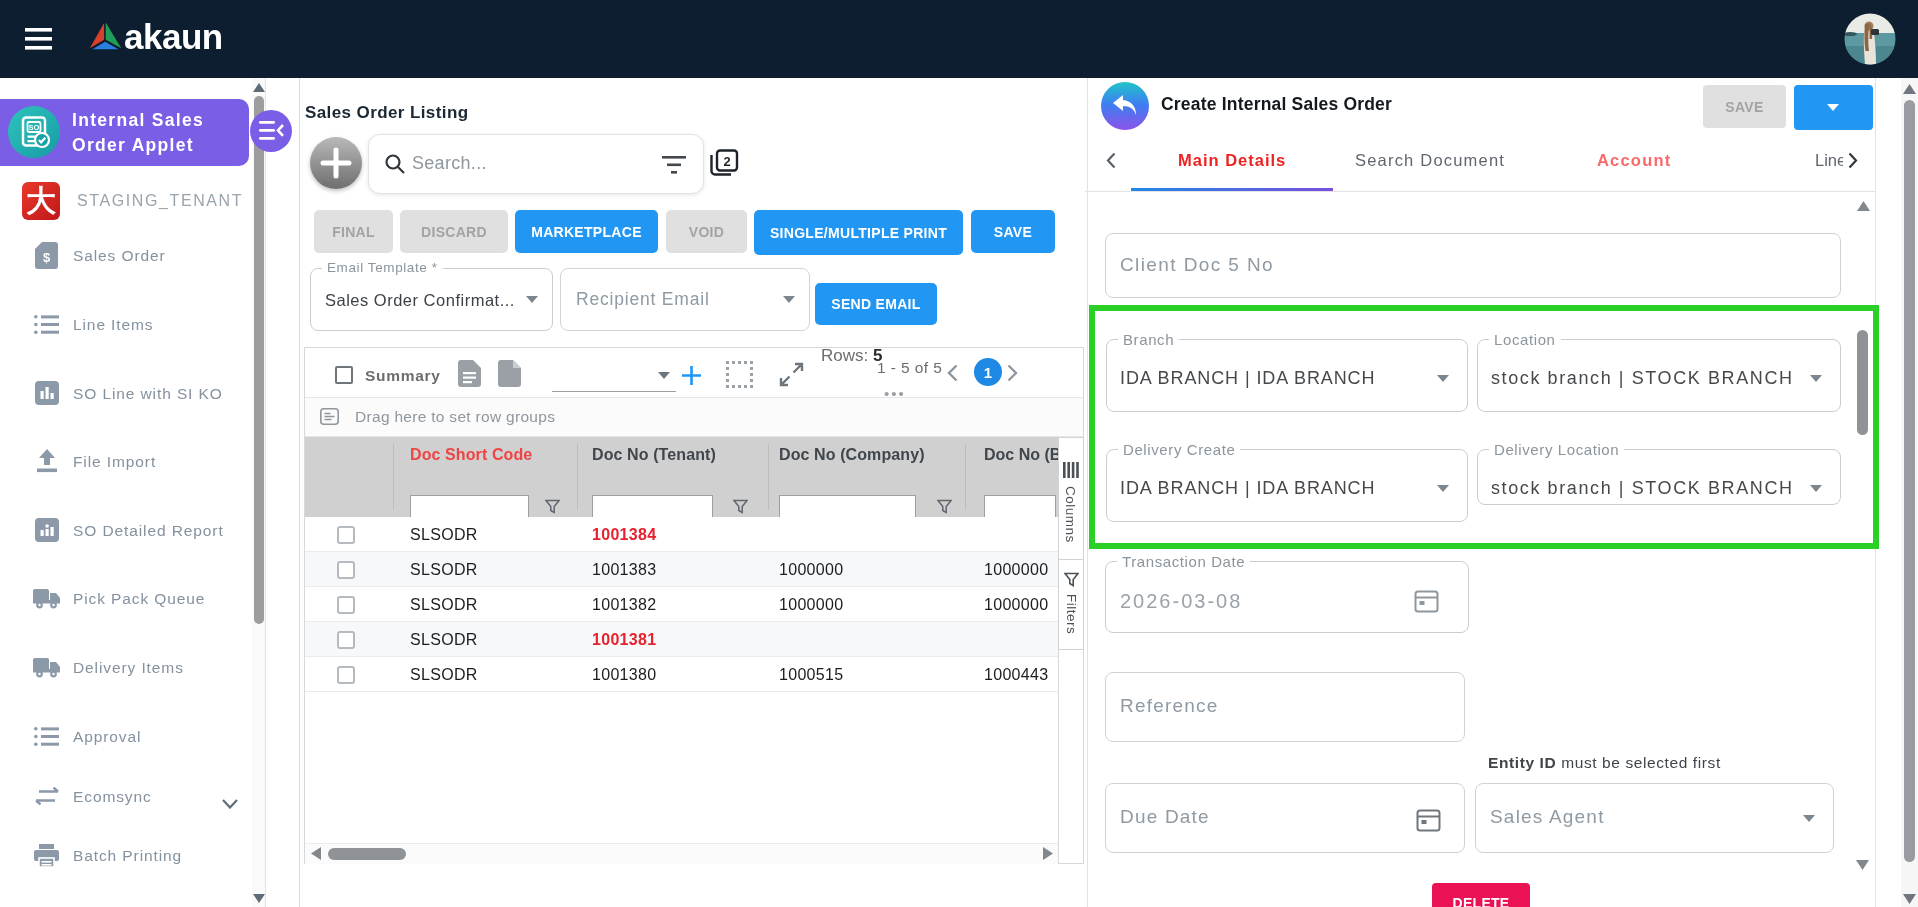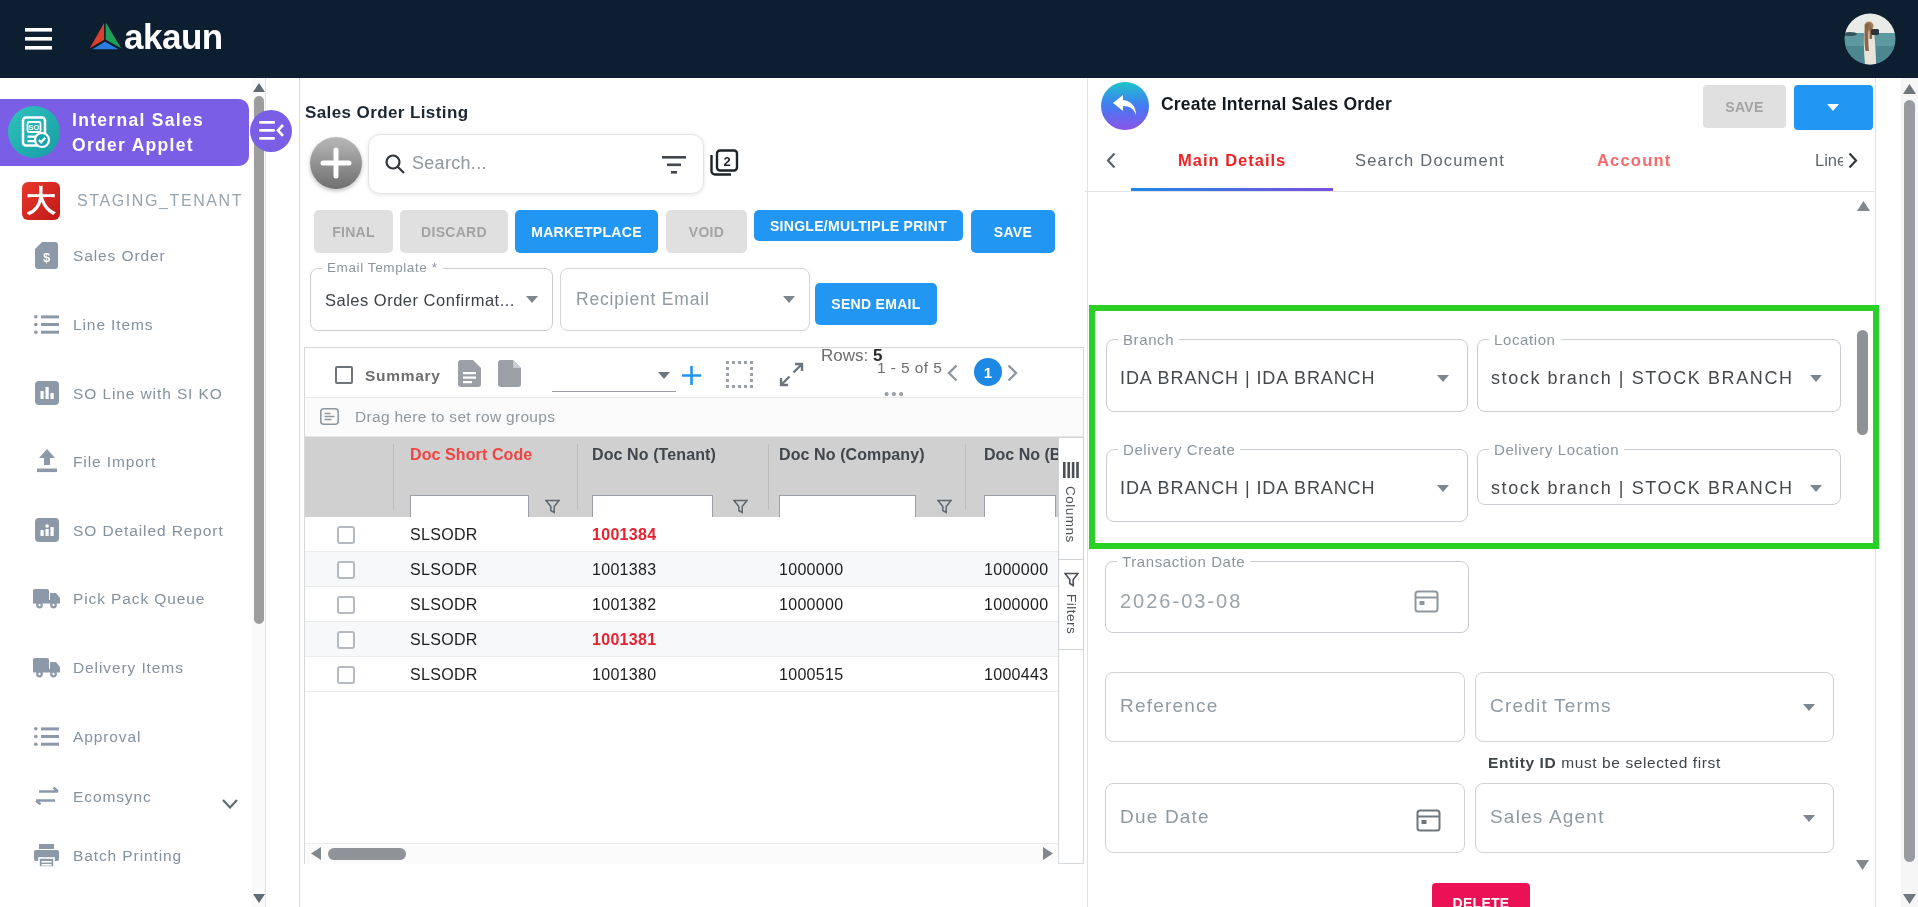--- a/index.html
+++ b/index.html
@@ -216,21 +216,21 @@
 <svg class="abs" style="left:710px;top:149px" width="29" height="29" viewBox="0 0 29 29" fill="none" stroke="#1e2329" stroke-width="2.4">
  <rect x="7" y="1.5" width="20" height="20" rx="3"></rect>
  <path d="M21 25.5 H5 a3.5 3.5 0 0 1-3.5-3.5 V6"></path>
  <text x="17" y="16.5" font-size="13" font-weight="bold" fill="#1e2329" stroke="none" text-anchor="middle" font-family="Liberation Sans">2</text>
 </svg>
 
 <div class="abs btn gray" style="left:314px;top:210px;width:79px;height:43px">FINAL</div>
 <div class="abs btn gray" style="left:400px;top:210px;width:108px;height:43px">DISCARD</div>
 <div class="abs btn blue" style="left:515px;top:210px;width:143px;height:43px">MARKETPLACE</div>
 <div class="abs btn gray" style="left:666px;top:210px;width:81px;height:43px">VOID</div>
-<div class="abs btn blue" style="left:754px;top:210px;width:209px;height:31px">SINGLE/MULTIPLE PRINT</div>
+<div class="abs btn blue" style="left:754px;top:210px;width:209px;height:45px">SINGLE/MULTIPLE PRINT</div>
 <div class="abs btn blue" style="left:971px;top:210px;width:84px;height:43px">SAVE</div>
 
 <div class="abs fieldset" style="left:310px;top:268px;width:243px;height:63px">
  <div class="lbl">Email Template *</div>
  <div class="abs" style="left:14px;top:22px;font-size:16.5px;color:#3c4248;letter-spacing:.5px">Sales Order Confirmat...</div>
  <div class="abs caret" style="left:215px;top:27px"></div>
 </div>
 <div class="abs fieldset" style="left:560px;top:268px;width:250px;height:63px;border-color:#d4d4d4">
  <div class="abs" style="left:15px;top:20px;font-size:17.5px;color:#8f9aa3;letter-spacing:.8px">Recipient Email</div>
  <div class="abs caret" style="left:222px;top:27px"></div>
@@ -391,20 +391,23 @@
 <div class="abs" style="left:1178px;top:151px;font-size:16.5px;font-weight:bold;color:#ee2222;letter-spacing:1px">Main Details</div>
 <div class="abs" style="left:1355px;top:151px;font-size:16.5px;color:#5f666d;letter-spacing:1.2px">Search Document</div>
 <div class="abs" style="left:1597px;top:151px;font-size:16.5px;font-weight:bold;color:#f86a6a;letter-spacing:1.2px">Account</div>
 <div class="abs" style="left:1815px;top:151px;width:28px;height:22px;overflow:hidden;font-size:16.5px;color:#5f666d">Line</div>
 <svg class="abs" style="left:1848px;top:152px" width="10" height="17" viewBox="0 0 10 17" fill="none" stroke="#33383d" stroke-width="2.2">
       <path d="M1.5 1.5 L8 8.5 L1.5 15.5"></path>
     </svg>
 <div class="abs" style="left:1131px;top:188px;width:202px;height:4px;background:linear-gradient(90deg,#1e88e5,#7a4fe0)"></div>
 <div class="abs" style="left:1085px;top:191px;width:790px;height:1px;background:#e3e3e3"></div>
 
+<div class="abs fieldset" style="left:1105px;top:233px;width:736px;height:65px;border-color:#cfd3d6">
+ <div class="abs" style="left:14px;top:20px;font-size:19px;color:#8f9aa3;letter-spacing:1.4px">Client Doc 5 No</div>
+</div>
 
 <div class="abs" style="left:1089px;top:305px;width:790px;height:244px;border:6px solid #2bd026;z-index:9"></div>
 
 <div class="abs fieldset" style="left:1106px;top:339px;width:362px;height:73px">
  <div class="lbl" style="font-size:15px">Branch</div>
  <div class="abs fieldval" style="left:13px;top:28px;font-size:18px;letter-spacing:.9px">IDA BRANCH | IDA BRANCH</div>
  <div class="abs caret" style="left:330px;top:35px"></div>
 </div>
 <div class="abs fieldset" style="left:1477px;top:339px;width:364px;height:73px">
  <div class="lbl" style="font-size:15px">Location</div>
@@ -428,24 +431,20 @@
  <svg class="abs" style="left:308px;top:26px" width="25" height="25" viewBox="0 0 25 25" fill="none" stroke="#8f979e" stroke-width="2">
   <rect x="1.5" y="3.5" width="22" height="20" rx="2.5"></rect>
         <path d="M1.5 9.5 H23.5"></path>
         <rect x="5.5" y="13" width="5" height="4" fill="#8f979e" stroke="none"></rect>
  </svg>
 </div>
 
 <div class="abs fieldset" style="left:1105px;top:672px;width:360px;height:70px;border-color:#cfd3d6">
  <div class="abs" style="left:14px;top:22px;font-size:19px;color:#8f9aa3;letter-spacing:1.2px">Reference</div>
 </div>
-<div class="abs fieldset" style="left:1475px;top:672px;width:359px;height:70px;border-color:#cfd3d6">
- <div class="abs" style="left:14px;top:22px;font-size:19px;color:#8f9aa3;letter-spacing:1.2px">Credit Terms</div>
- <div class="abs caret" style="left:327px;top:31px"></div>
-</div>
 <div class="abs" style="left:1488px;top:754px;font-size:15.5px;color:#3f454b;letter-spacing:.6px"><b>Entity ID</b> must be selected first</div>
 
 <div class="abs fieldset" style="left:1105px;top:783px;width:360px;height:70px;border-color:#cfd3d6">
  <div class="abs" style="left:14px;top:22px;font-size:19px;color:#8f9aa3;letter-spacing:1.2px">Due Date</div>
  <svg class="abs" style="left:310px;top:23px" width="25" height="25" viewBox="0 0 25 25" fill="none" stroke="#6f767d" stroke-width="2">
   <rect x="1.5" y="3.5" width="22" height="20" rx="2.5"></rect>
         <path d="M1.5 9.5 H23.5"></path>
         <rect x="5.5" y="13" width="5" height="4" fill="#6f767d" stroke="none"></rect>
  </svg>
 </div>

